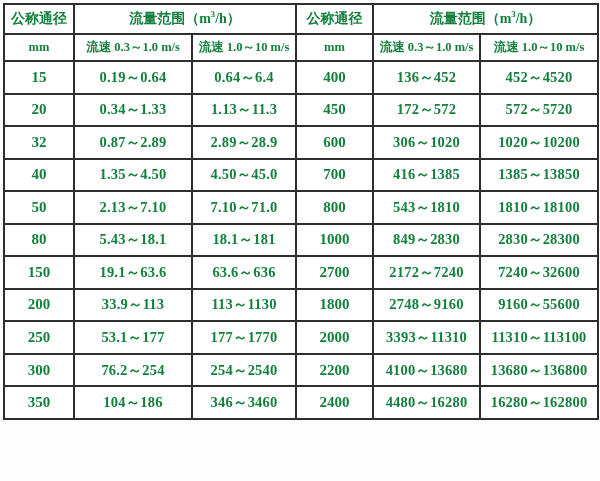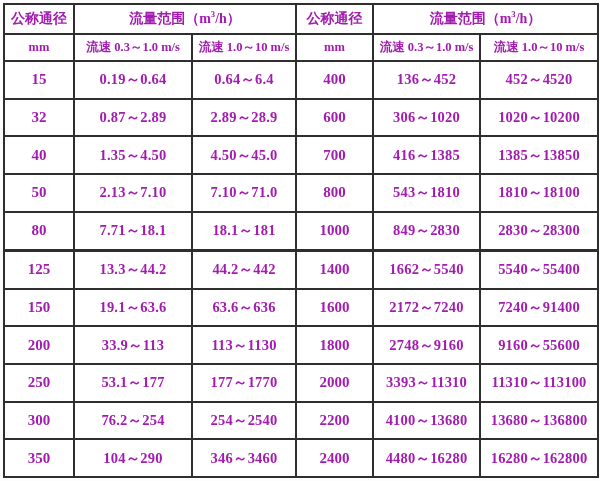--- a/index.html
+++ b/index.html
@@ -11,24 +11,24 @@
     width: 600px;
     height: 481px;
     box-sizing: border-box;
     background: #fdfdfd;
     overflow: hidden;
   }
   table.flow-table {
     border-collapse: collapse;
     table-layout: fixed;
     width: 594px;
-    height: 475px;
+    height: 417px;
     margin: 3px;
     background: #ffffff;
-    color: #a21caf;
+    color: #15803d;
     font-family: "Liberation Serif", "DejaVu Serif", serif;
   }
   table.flow-table th,
   table.flow-table td {
     border: 2px solid #2e2e2e;
     text-align: center;
     vertical-align: middle;
     padding: 0 2px;
     overflow: hidden;
     white-space: nowrap;
@@ -99,20 +99,28 @@
     <tbody>
         <tr>
           <td class="c-dn">15</td>
           <td class="c-flow">0.19～0.64</td>
           <td class="c-flow">0.64～6.4</td>
           <td class="c-dn">400</td>
           <td class="c-flow">136～452</td>
           <td class="c-flow">452～4520</td>
         </tr>
         <tr>
+          <td class="c-dn">20</td>
+          <td class="c-flow">0.34～1.33</td>
+          <td class="c-flow">1.13～11.3</td>
+          <td class="c-dn">450</td>
+          <td class="c-flow">172～572</td>
+          <td class="c-flow">572～5720</td>
+        </tr>
+        <tr>
           <td class="c-dn">32</td>
           <td class="c-flow">0.87～2.89</td>
           <td class="c-flow">2.89～28.9</td>
           <td class="c-dn">600</td>
           <td class="c-flow">306～1020</td>
           <td class="c-flow">1020～10200</td>
         </tr>
         <tr>
           <td class="c-dn">40</td>
           <td class="c-flow">1.35～4.50</td>
@@ -124,41 +132,33 @@
         <tr>
           <td class="c-dn">50</td>
           <td class="c-flow">2.13～7.10</td>
           <td class="c-flow">7.10～71.0</td>
           <td class="c-dn">800</td>
           <td class="c-flow">543～1810</td>
           <td class="c-flow">1810～18100</td>
         </tr>
         <tr>
           <td class="c-dn">80</td>
-          <td class="c-flow">7.71～18.1</td>
+          <td class="c-flow">5.43～18.1</td>
           <td class="c-flow">18.1～181</td>
           <td class="c-dn">1000</td>
           <td class="c-flow">849～2830</td>
           <td class="c-flow">2830～28300</td>
         </tr>
-        <tr class="section-start">
-          <td class="c-dn">125</td>
-          <td class="c-flow">13.3～44.2</td>
-          <td class="c-flow">44.2～442</td>
-          <td class="c-dn">1400</td>
-          <td class="c-flow">1662～5540</td>
-          <td class="c-flow">5540～55400</td>
-        </tr>
         <tr>
           <td class="c-dn">150</td>
           <td class="c-flow">19.1～63.6</td>
           <td class="c-flow">63.6～636</td>
-          <td class="c-dn">1600</td>
+          <td class="c-dn">2700</td>
           <td class="c-flow">2172～7240</td>
-          <td class="c-flow">7240～91400</td>
+          <td class="c-flow">7240～32600</td>
         </tr>
         <tr>
           <td class="c-dn">200</td>
           <td class="c-flow">33.9～113</td>
           <td class="c-flow">113～1130</td>
           <td class="c-dn">1800</td>
           <td class="c-flow">2748～9160</td>
           <td class="c-flow">9160～55600</td>
         </tr>
         <tr>
@@ -172,21 +172,21 @@
         <tr>
           <td class="c-dn">300</td>
           <td class="c-flow">76.2～254</td>
           <td class="c-flow">254～2540</td>
           <td class="c-dn">2200</td>
           <td class="c-flow">4100～13680</td>
           <td class="c-flow">13680～136800</td>
         </tr>
         <tr>
           <td class="c-dn">350</td>
-          <td class="c-flow">104～290</td>
+          <td class="c-flow">104～186</td>
           <td class="c-flow">346～3460</td>
           <td class="c-dn">2400</td>
           <td class="c-flow">4480～16280</td>
           <td class="c-flow">16280～162800</td>
         </tr>
       </tbody>
   </table>
 </div>
 
 </body></html>

